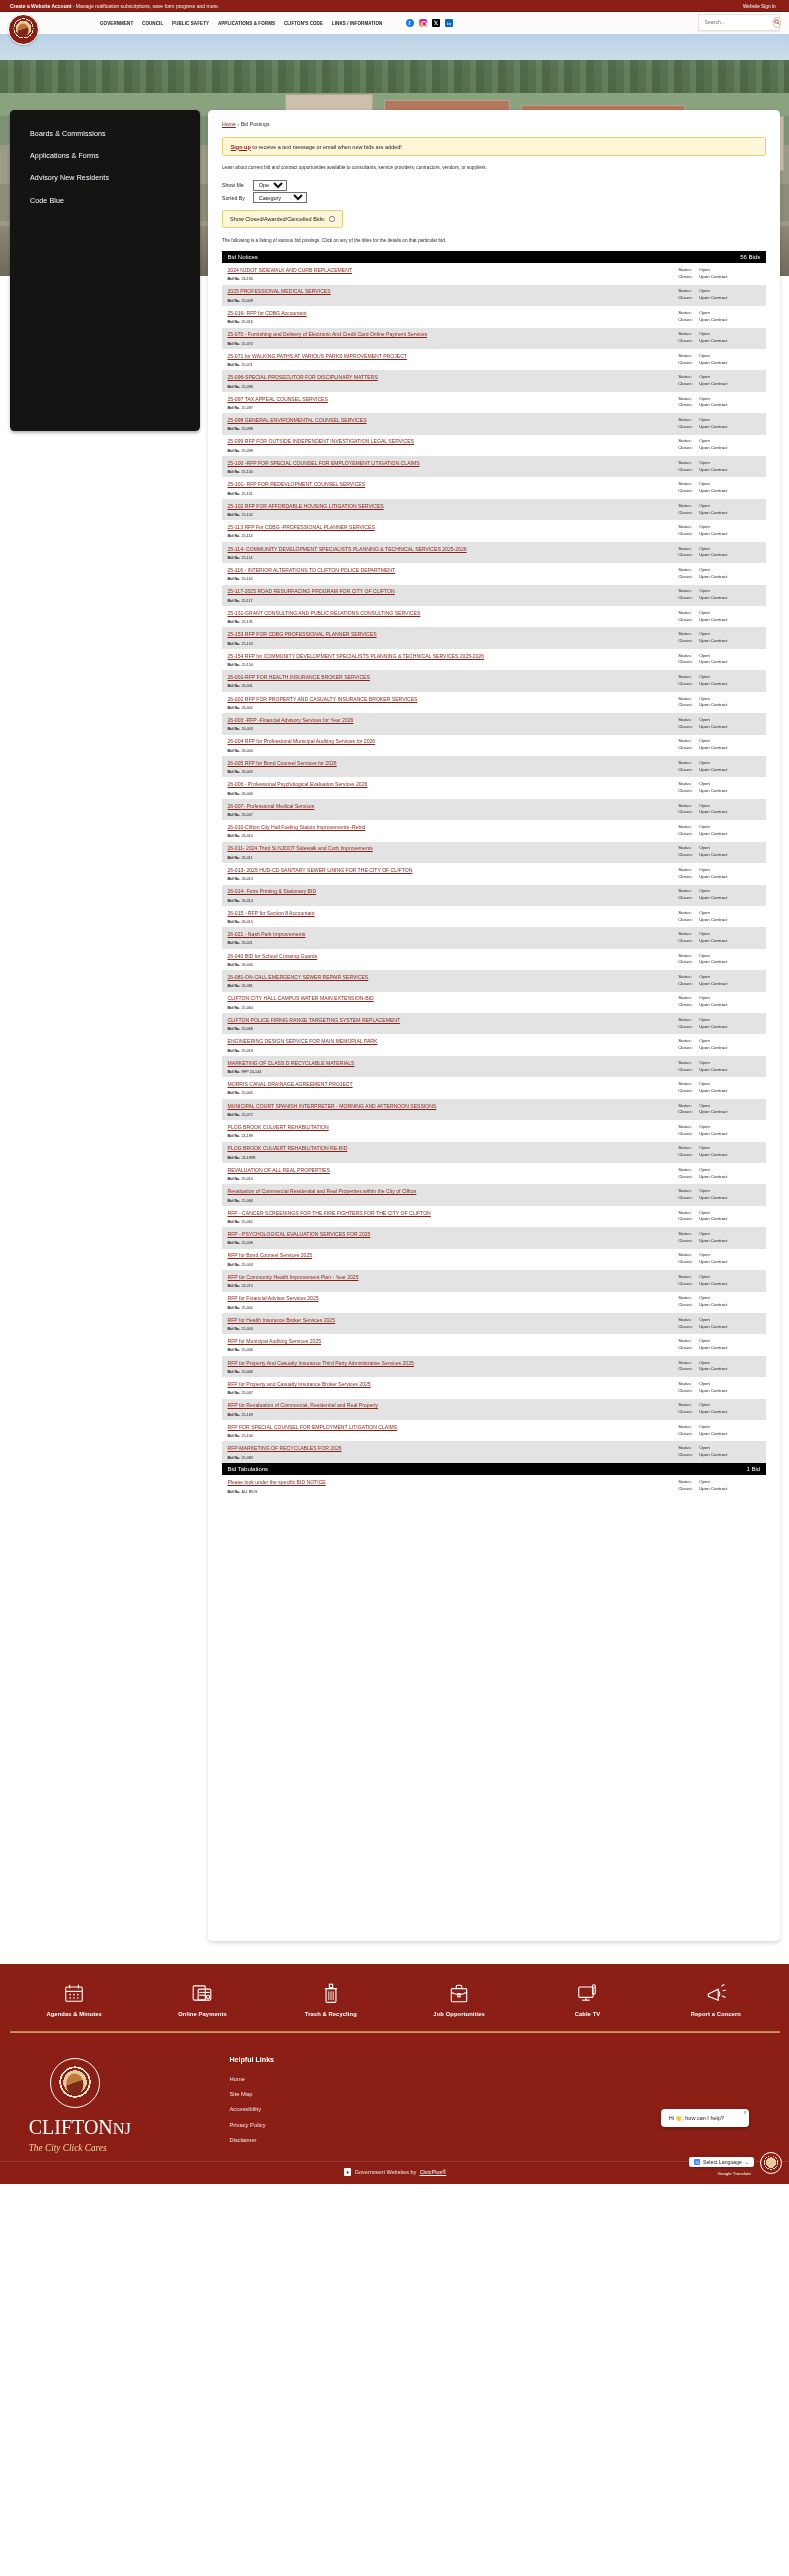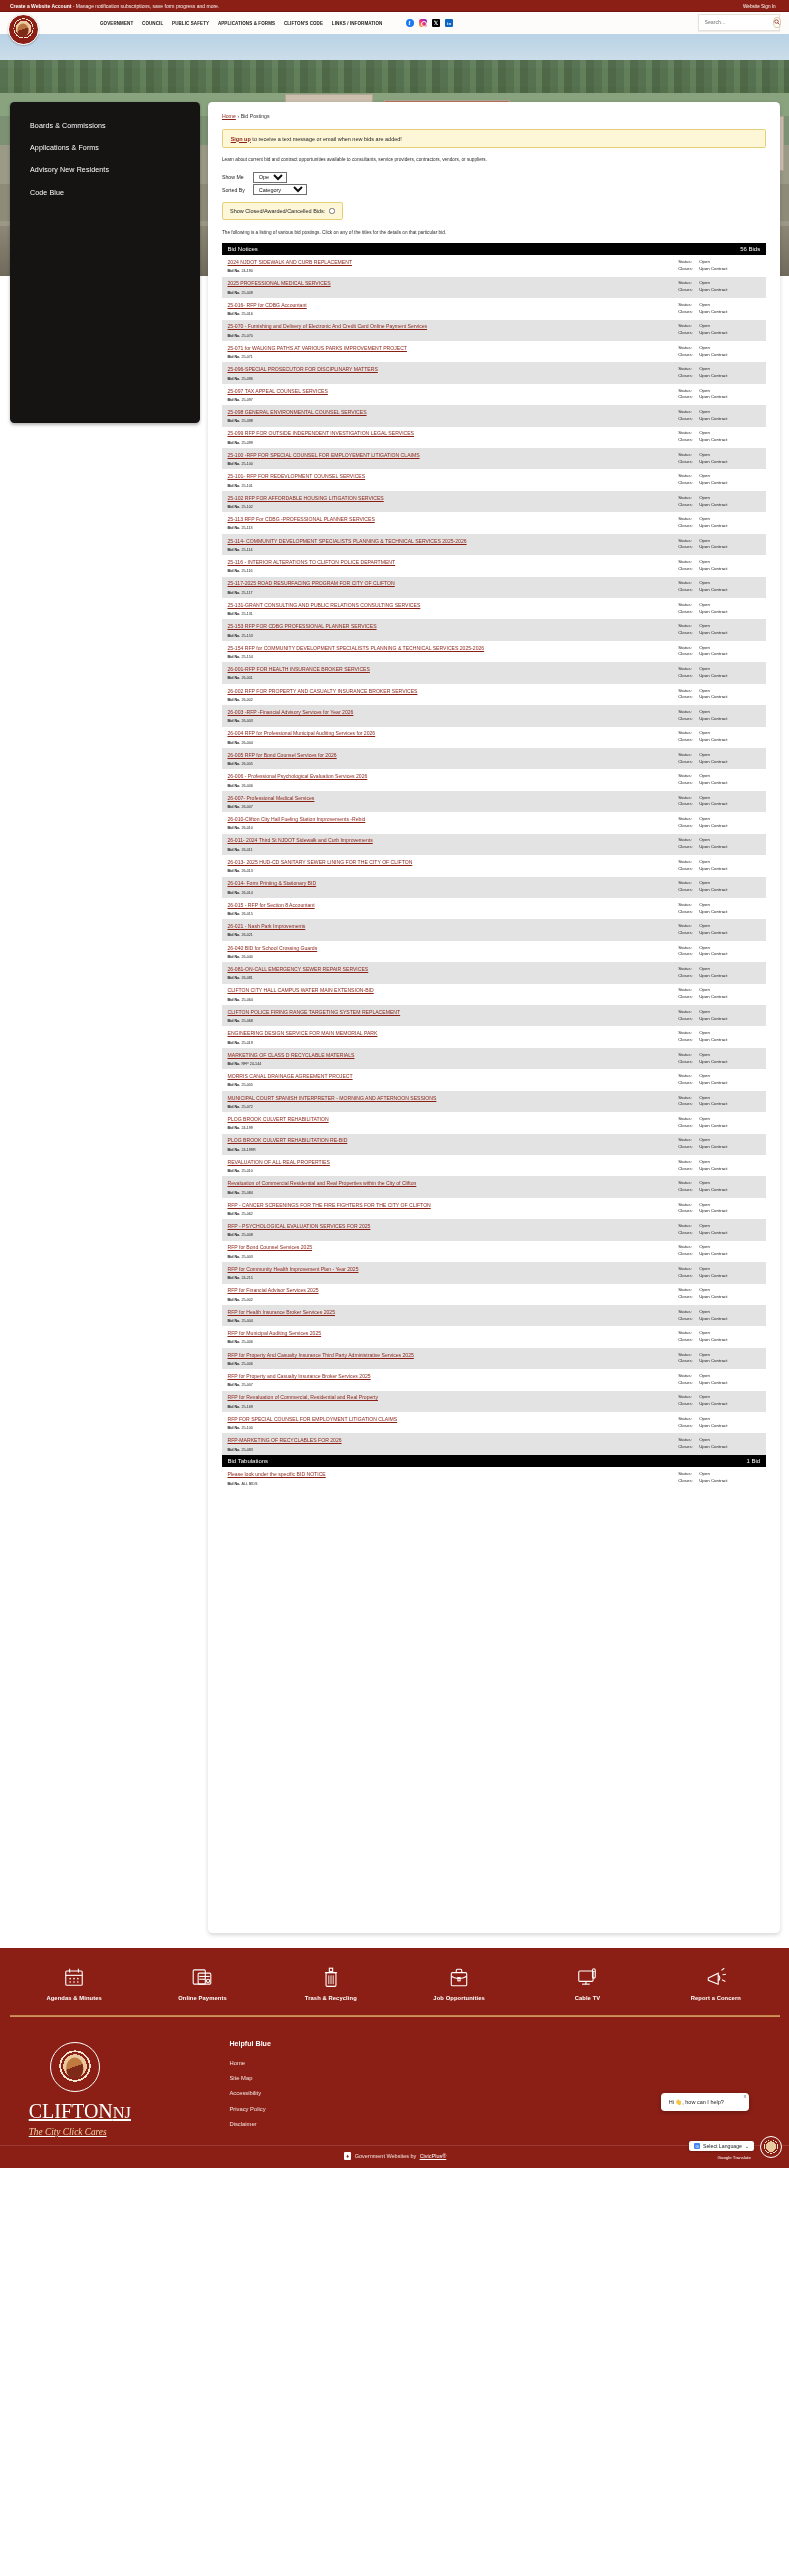--- a/index.html
+++ b/index.html
@@ -141,21 +141,21 @@
 
   
   .page {
     position: relative;
     margin-top: -178px;
     z-index: 20;
     padding-bottom: 11px;
   }
   .layout {
     width: 770px;
-    margin: 4px auto;
+    margin: 12px auto;
     display: flex;
     gap: 7.7px;
     align-items: flex-start;
   }
   .sidebar {
     width: 190px;
     background: #161313;
     border-radius: 4.4px;
     padding: 13px 0 219px 0;
     box-shadow: 0 1.1px 3.3px rgba(0,0,0,.3);
@@ -285,21 +285,21 @@
   }
 
   
   .footer {
     background: #8b1f15;
     color: #fff;
     padding: 11px 0 0 0;
     position: relative;
   }
   .footer-inner { width: 770px; margin: 0 auto; display: flex; }
-  .fcol-logo { width: 214px; padding-left: 11px; text-decoration: underline; }
+  .fcol-logo { width: 214px; padding-left: 11px; }
   .fseal {
     width: 50px; height: 50px; border-radius: 50%;
     background: radial-gradient(circle at 50% 48%, #e8c9a0 0 34%, #8b1f15 34% 40%, #f2e4cf 40% 45%, #8b1f15 45% 92%, #fff 92% 100%);
     border: 1.1px solid #fff;
     position: relative; margin: 2.2px 0 7.7px 28.5px;
   }
   .fseal::after { content:""; position:absolute; left:50%; top:52%; width:17.5px; height:21px;
     transform: translate(-50%,-50%); border-radius:50% 50% 45% 45%;
     background: linear-gradient(160deg,#c0793f 0 45%, #7d2b18 45% 100%); }
   .wordmark {
@@ -1473,21 +1473,21 @@
 <footer class="footer">
   <div class="footer-inner">
     <div class="fcol-logo">
       <div class="fseal"></div>
       <div class="wordmark"><span>CLIFTON</span><span class="nj">NJ</span></div>
       <div class="tagline">The City Click Cares</div>
     </div>
 
 
     <div class="fcol-links">
-      <h3>Helpful Blue</h3>
+      <h3>Helpful Links</h3>
       <a href="#">Home</a>
       <a href="#">Site Map</a>
       <a href="#">Accessibility</a>
       <a href="#">Privacy Policy</a>
       <a href="#">Disclaimer</a>
     </div>
   </div>
 
   <div class="chat-bubble">
     <span class="chat-close">X</span>

